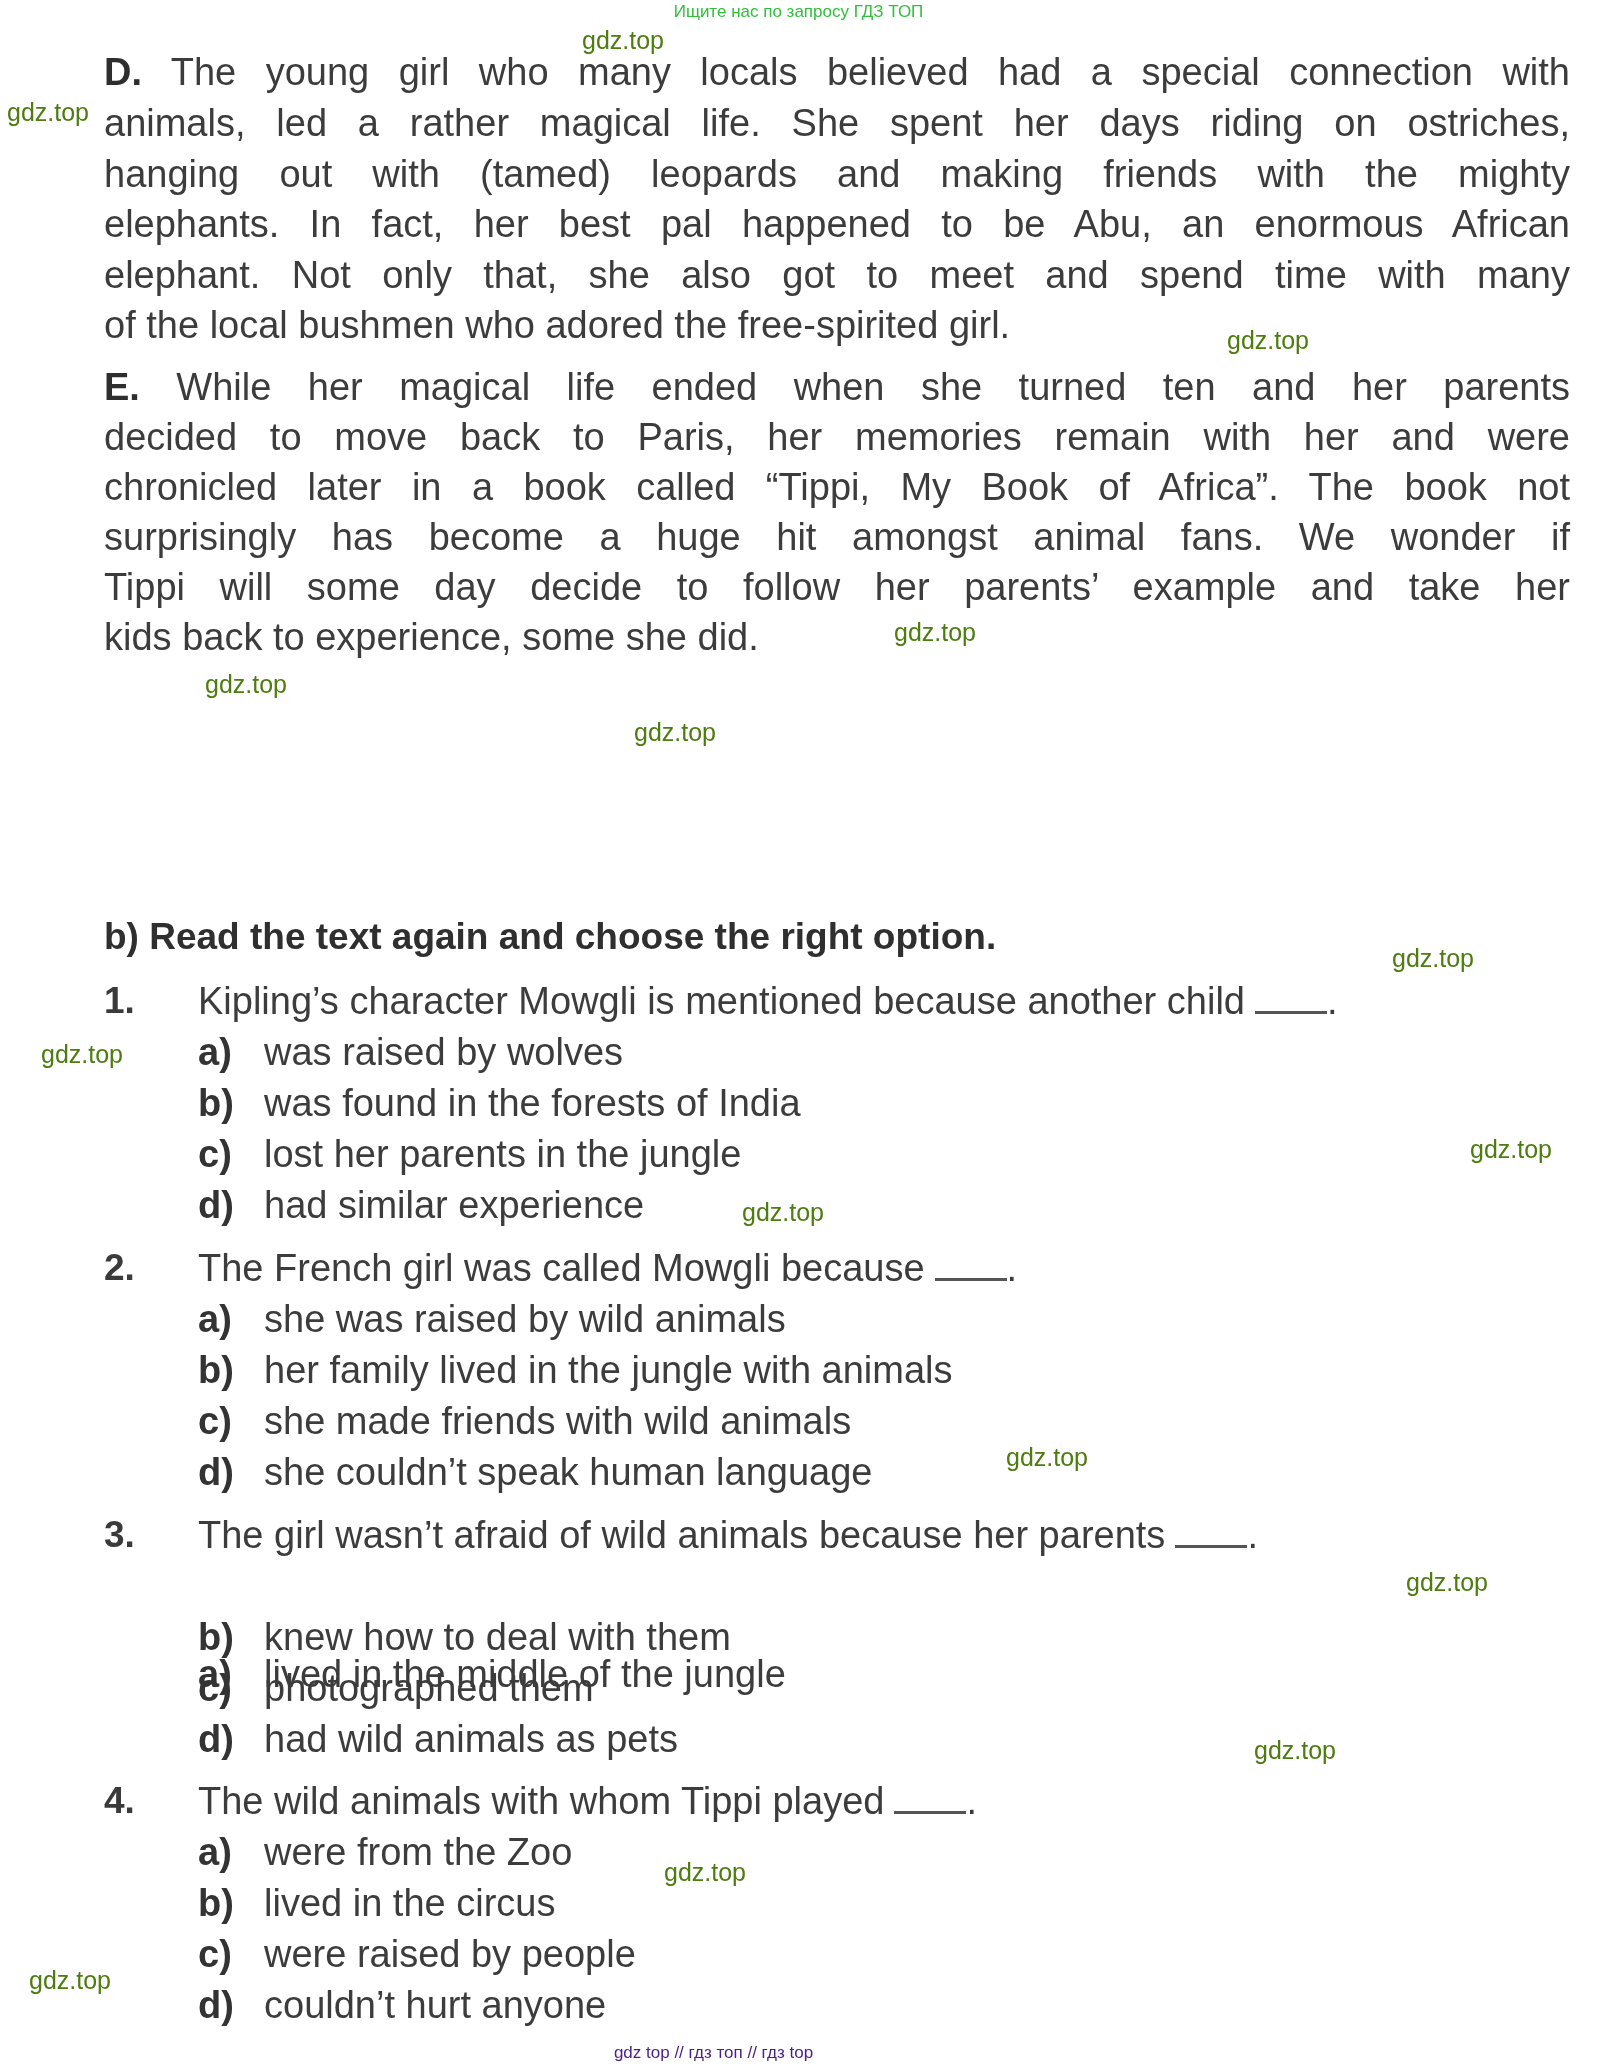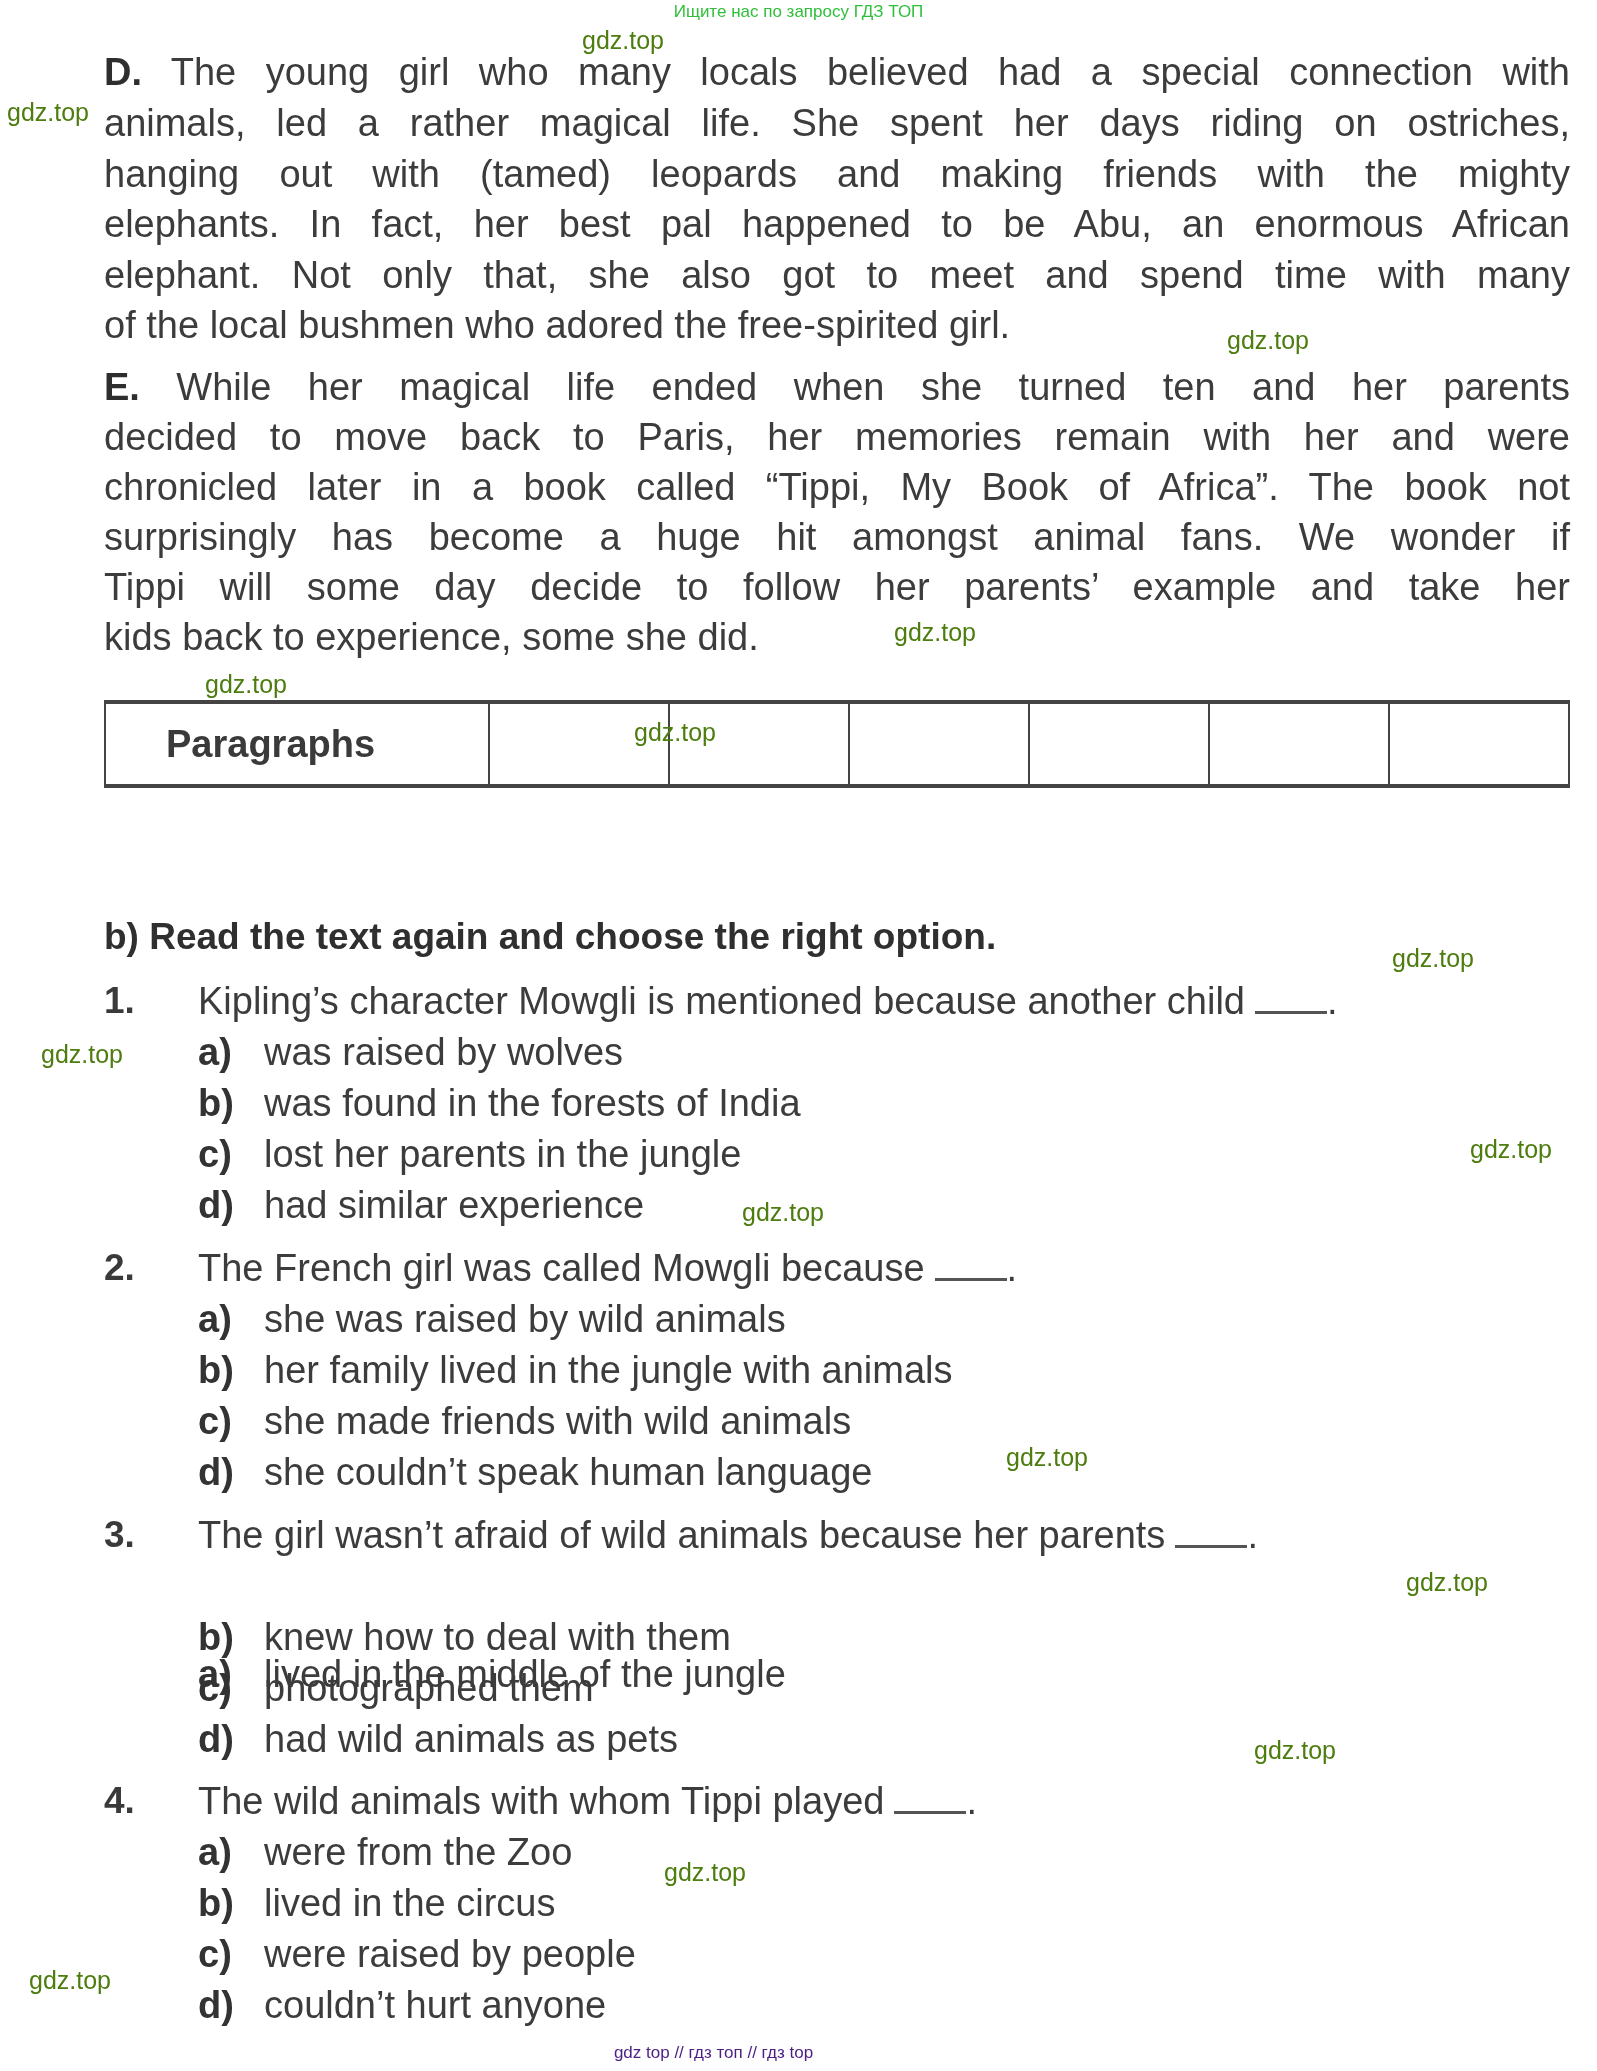--- a/index.html
+++ b/index.html
@@ -44,29 +44,20 @@
   <div class="abs para-line" style="top:362px"><span class="para-letter">E.</span><span> While her magical life ended when she turned ten and her parents</span></div>
   <div class="abs para-line" style="top:412px">decided to move back to Paris, her memories remain with her and were</div>
   <div class="abs para-line" style="top:462px">chronicled later in a book called “Tippi, My Book of Africa”. The book not</div>
   <div class="abs para-line" style="top:512px">surprisingly has become a huge hit amongst animal fans. We wonder if</div>
   <div class="abs para-line" style="top:562px">Tippi will some day decide to follow her parents’ example and take her</div>
   <div class="abs para-line last" style="top:612px">kids back to experience, some she did.</div>
 </div>
 
 <table class="match">
   <tbody>
-  <tr>
-    <td class="rowhead">Paragraphs</td>
-    <td class="num"></td>
-    <td class="num"></td>
-    <td class="num"></td>
-    <td class="num"></td>
-    <td class="num"></td>
-    <td class="num"></td>
-  </tr>
 </tbody>
   </table>
 
 <div class="abs heading-b">b) Read the text again and choose the right option.</div>
 
 <div>
   <div class="abs qnum" style="top:980px">1.</div>
   <div class="abs qtext" style="top:980px"><span>Kipling’s character Mowgli is mentioned because another child</span><span class="blank"></span><span>.</span></div>
   <div class="abs opt" style="top:1031px"><span class="opt-letter">a)</span><span>was raised by wolves</span></div>
   <div class="abs opt" style="top:1082px"><span class="opt-letter">b)</span><span>was found in the forests of India</span></div>

